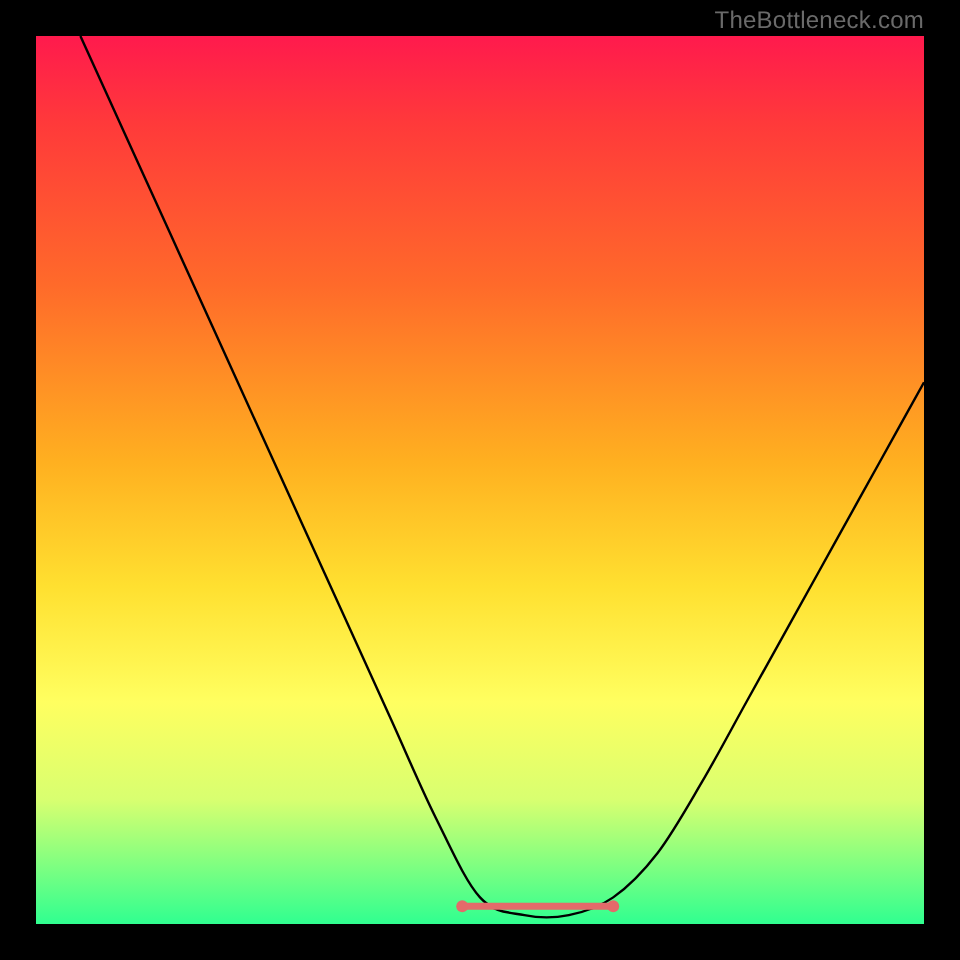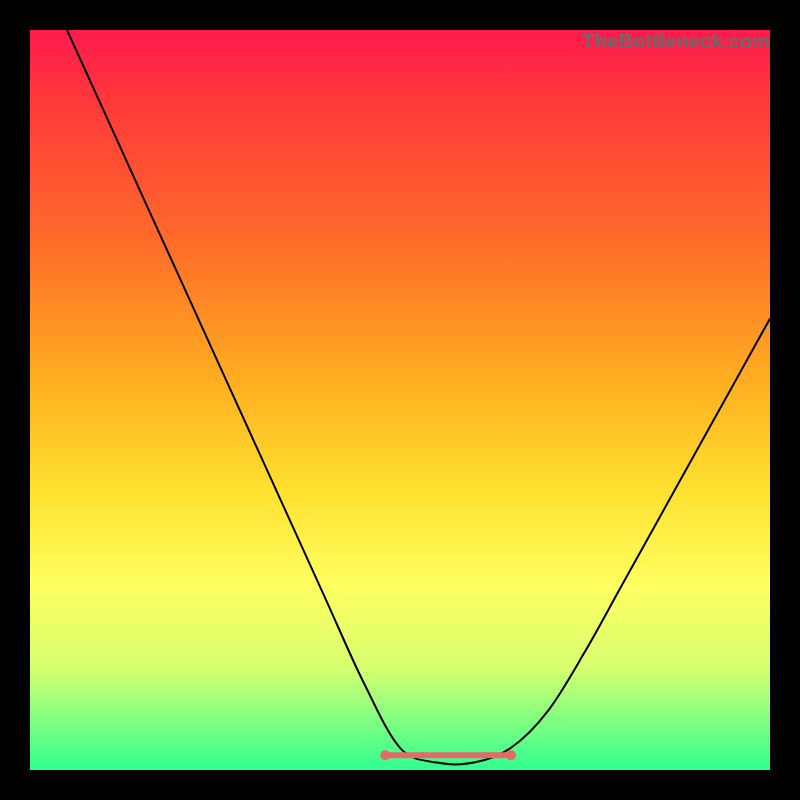--- a/index.html
+++ b/index.html
@@ -33,24 +33,23 @@
       #ffff60 75%,
       #d8ff70 86%,
       #30ff90 100%);
   }
   .watermark {
     position: absolute;
     top: 6px;
     right: 30px;
     font-family: Arial, Helvetica, sans-serif;
     font-size: 20px;
-    font-weight: bold;
+    font-weight: normal;
     color: #6a6a6a;
     letter-spacing: 0.2px;
-    margin-top: 24px;
   }
   svg {
     position: absolute;
     left: 30px;
     top: 30px;
   }
 </style>
 </head>
 <body>
 

